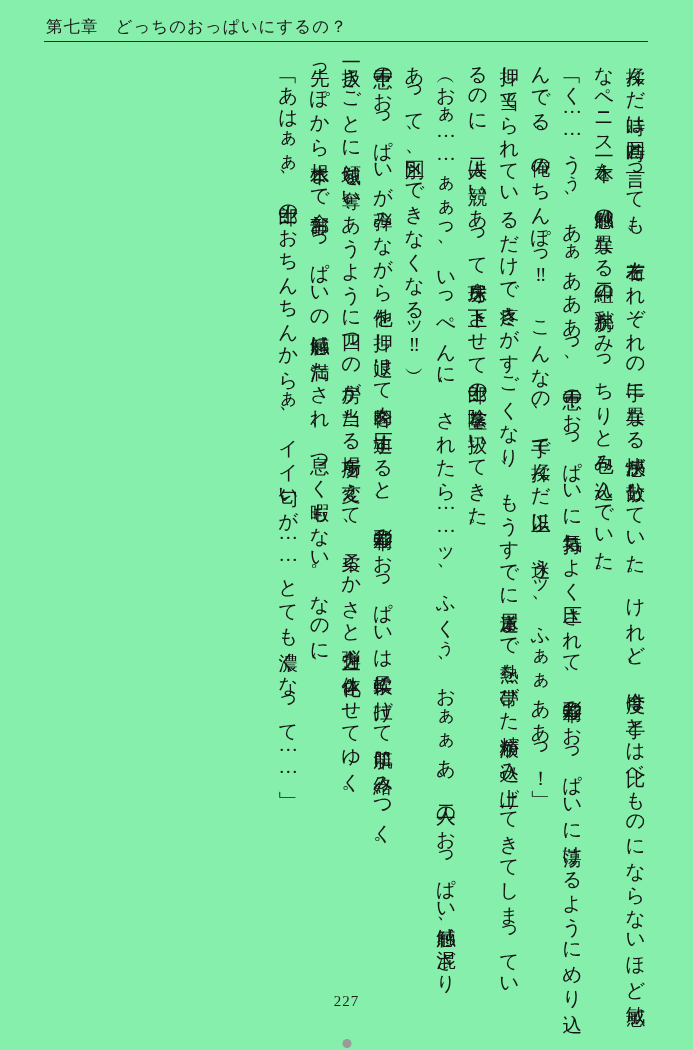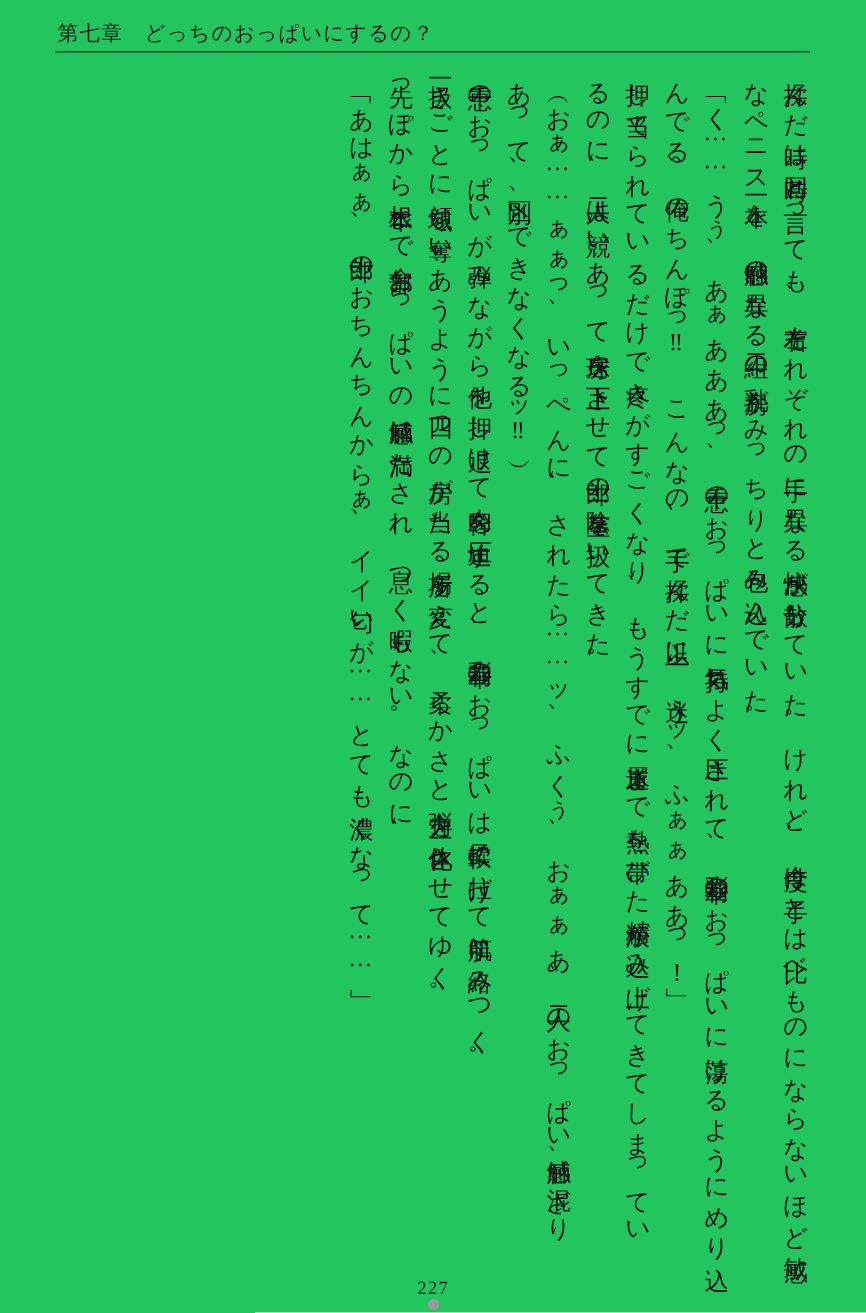--- a/index.html
+++ b/index.html
@@ -7,21 +7,21 @@
     padding: 0;
     background: #ffffff;
   }
   body {
     font-family: "Liberation Serif", "DejaVu Serif", serif;
   }
   .page {
     position: relative;
     width: 693px;
     height: 1050px;
-    background: #22c55e;
+    background: #86efac;
     overflow: hidden;
     box-sizing: border-box;
   }
   
   .page-header {
     position: absolute;
     top: 10px;
     left: 0;
     width: 693px;
     height: 34px;
@@ -85,21 +85,21 @@
     margin: 0;
     padding: 0;
     text-indent: 0;
   }
   .vtext p.indent {
     text-indent: 19px;
   }
   
   .page-number {
     position: absolute;
-    bottom: 10px;
+    bottom: 40px;
     left: 0;
     width: 693px;
     text-align: center;
     font-size: 15px;
     color: #1f1f1f;
     letter-spacing: 1px;
     font-family: "Liberation Serif", "DejaVu Serif", serif;
   }
   .footer-mark {
     position: absolute;

